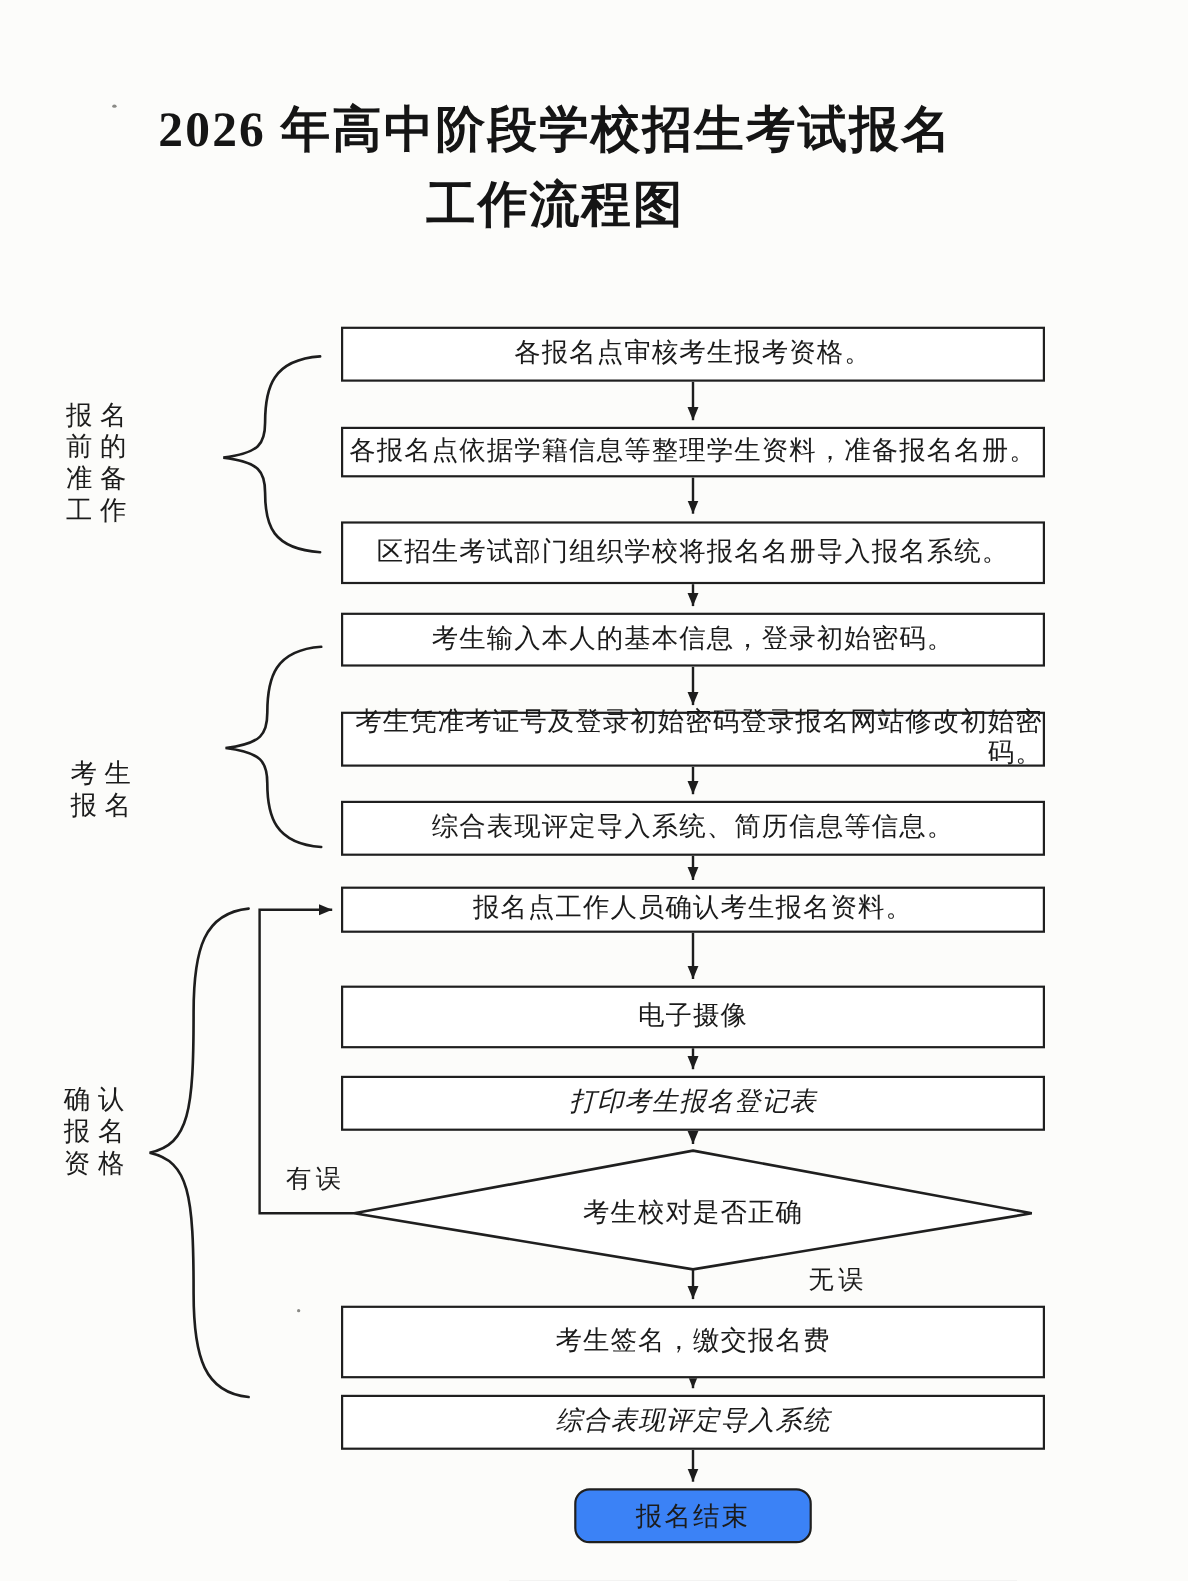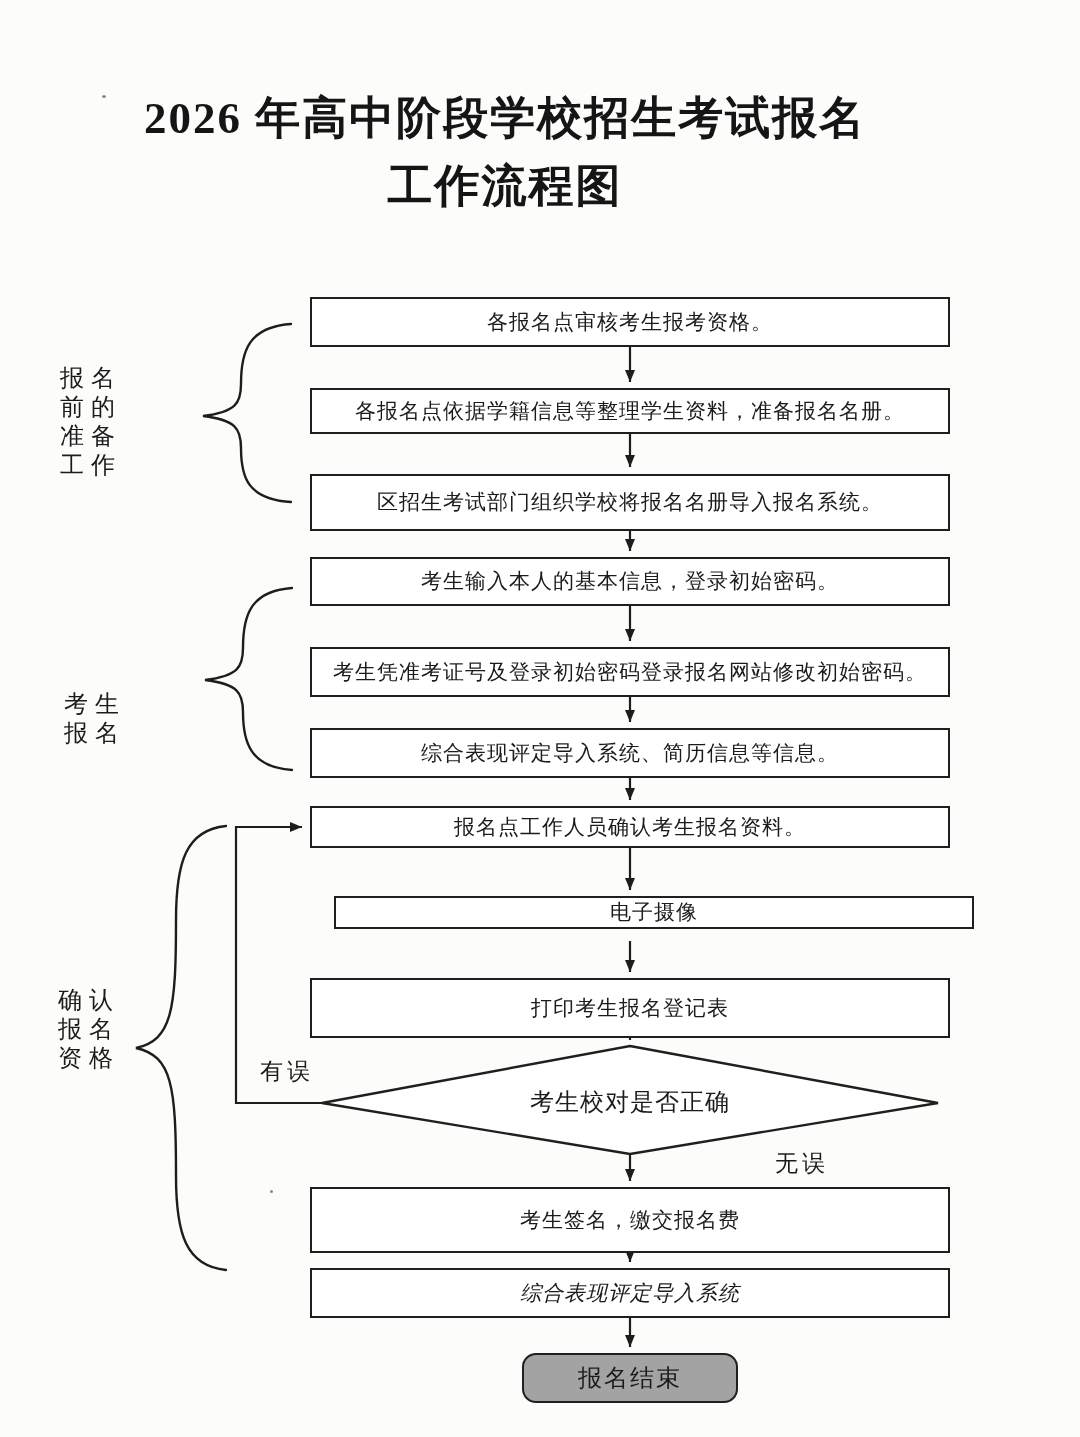--- a/index.html
+++ b/index.html
@@ -16,27 +16,27 @@
   .title{
     position:absolute;left:140px;top:84px;width:730px;z-index:2;
     text-align:center;font-weight:700;font-size:45px;line-height:68px;
     letter-spacing:2px;color:#151515;
   }
   .box{
     position:absolute;left:310px;width:640px;z-index:2;
     box-sizing:border-box;
     border:2.5px solid #1f1f1f;background:#ffffff;
     display:flex;align-items:center;justify-content:center;
-    font-size:21px;letter-spacing:1px;color:#1b1b1b;
+    font-size:24px;letter-spacing:1px;color:#1b1b1b;
     text-align:right;line-height:1.15;
   }
   .terminal{
     position:absolute;left:522px;top:1353px;width:216px;height:50px;z-index:2;
     box-sizing:border-box;
-    border:2.8px solid #1f1f1f;border-radius:14px;background:#a3a3a3;
+    border:2.8px solid #1f1f1f;border-radius:14px;background:#3b82f6;
     display:flex;align-items:center;justify-content:center;
     font-size:24px;letter-spacing:2px;color:#1b1b1b;
   }
   .side-label{
     position:absolute;z-index:2;
     font-size:24px;line-height:29px;letter-spacing:7px;
     white-space:pre-line;color:#1b1b1b;text-align:left;
   }
   .branch-label{
     position:absolute;z-index:2;
@@ -99,28 +99,28 @@
 报名
 资格</div>
 
   <div class="box" style="top:297px;height:50px;">各报名点审核考生报考资格。</div>
   <div class="box" style="top:388px;height:46px;">各报名点依据学籍信息等整理学生资料，准备报名名册。</div>
   <div class="box" style="top:474px;height:57px;">区招生考试部门组织学校将报名名册导入报名系统。</div>
   <div class="box" style="top:557px;height:49px;">考生输入本人的基本信息，登录初始密码。</div>
   <div class="box" style="top:647px;height:50px;">考生凭准考证号及登录初始密码登录报名网站修改初始密码。</div>
   <div class="box" style="top:728px;height:50px;">综合表现评定导入系统、简历信息等信息。</div>
   <div class="box" style="top:806px;height:42px;">报名点工作人员确认考生报名资料。</div>
-  <div class="box" style="top:896px;height:33px;margin-left:24px;">电子摄像</div>
-  <div class="box" style="top:978px;height:60px;">打印考生报名登记表</div>
+  <div class="box" style="top:896px;height:57px;">电子摄像</div>
+  <div class="box" style="top:978px;height:50px;font-style:italic;">打印考生报名登记表</div>
   <div class="box" style="top:1187px;height:66px;">考生签名，缴交报名费</div>
   <div class="box" style="top:1268px;height:50px;font-style:italic;">综合表现评定导入系统</div>
 
   <div class="decision-label">考生校对是否正确</div>
   <div class="branch-label" style="left:260px;top:1056px;">有误</div>
-  <div class="branch-label" style="left:735px;top:1148px;margin-left:40px;">无误</div>
+  <div class="branch-label" style="left:735px;top:1148px;">无误</div>
 
   <div class="terminal">报名结束</div>
 
   <div class="speck" style="left:102px;top:95px;width:4px;height:3px;"></div>
   <div class="speck" style="left:474px;top:1247px;width:4px;height:3px;"></div>
   <div class="speck" style="left:270px;top:1190px;width:3px;height:3px;"></div>
 
 </div>
 
 </body></html>

